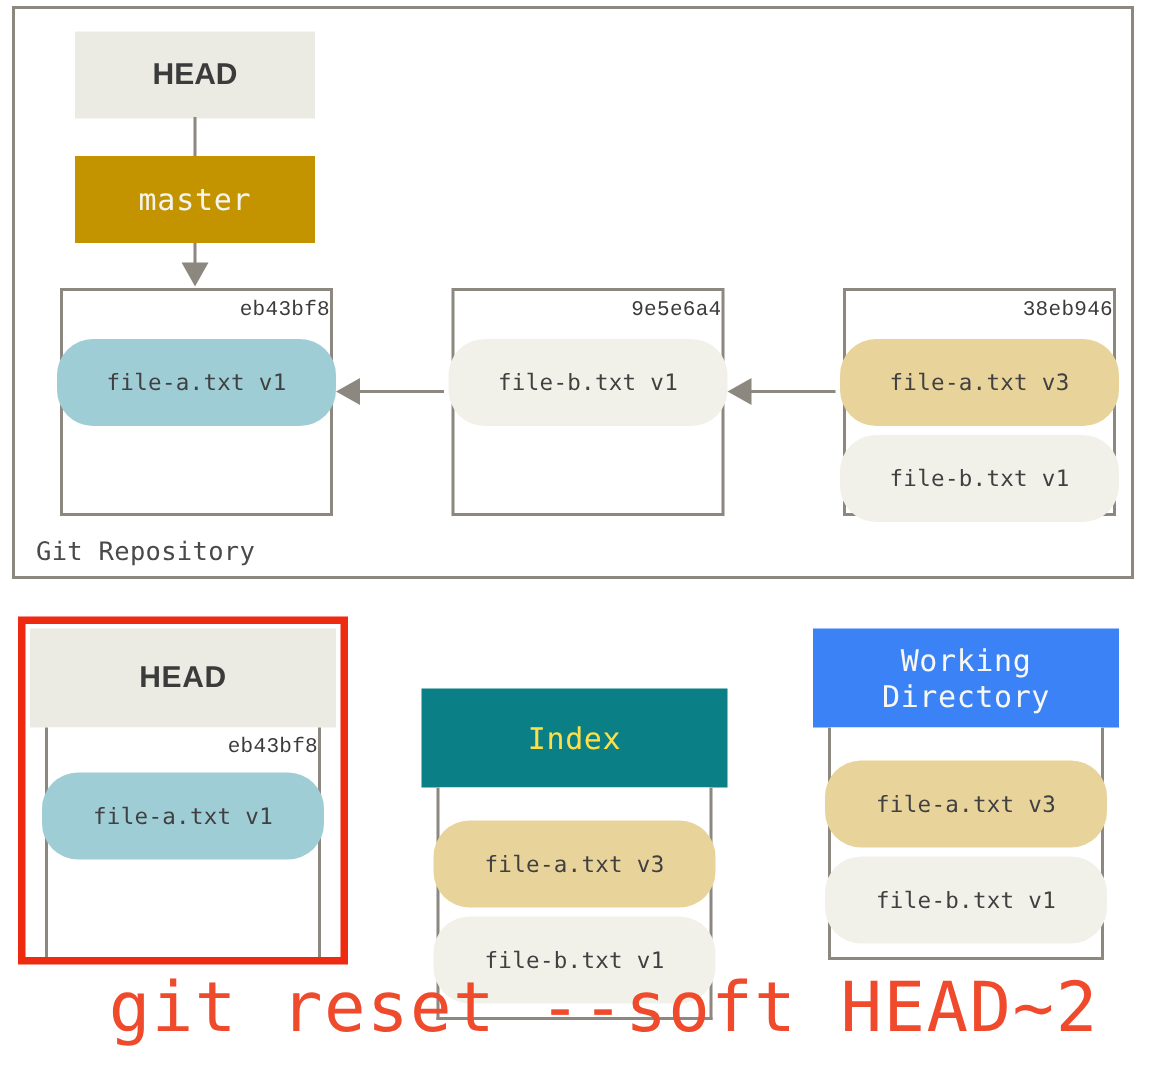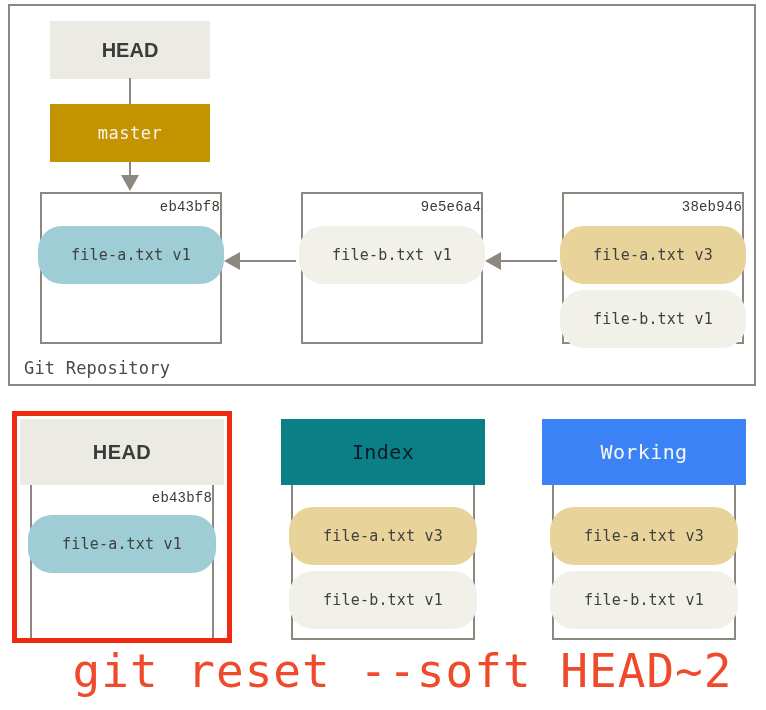--- a/index.html
+++ b/index.html
@@ -54,21 +54,21 @@
     font-weight: bold;
     font-size: 20px;
     color: #3b3b3b;
   }
   #master-ref {
     left: 40px;
     top: 98px;
     width: 160px;
     height: 58px;
     background: #c39400;
-    font-size: 17px;
+    font-size: 20px;
     color: #f4f4ef;
     letter-spacing: 0.5px;
   }
 
   
   #conn-head-master {
     position: absolute;
     left: 119px;
     top: 72px;
     width: 2px;
@@ -184,21 +184,22 @@
     letter-spacing: 0.4px;
   }
   .area-header-head {
     background: #ebebe3;
     color: #3b3b3b;
     font-family: "Liberation Sans", sans-serif;
     font-weight: bold;
   }
   .area-header-index {
     background: #0a8086;
-    color: #0f172a;
+    color: #fde047;
+    margin-top: 40px;
   }
   .area-header-wd {
     background: #3b82f6;
     color: #f7f7f4;
   }
 
   .area-body {
     position: relative;
     margin: 0 10px;
     height: 155px;
@@ -308,20 +309,21 @@
     <div class="blob-stack">
       <div class="blob blob-khaki">file-a.txt v3</div>
       <div class="blob blob-plain">file-b.txt v1</div>
     </div>
   </div>
 </div>
 
 <div id="area-wd" class="area-col">
   <div class="area-header area-header-wd">
     <span>Working</span>
+    <span>Directory</span>
   </div>
   <div class="area-body no-sha">
     <div class="blob-stack">
       <div class="blob blob-khaki">file-a.txt v3</div>
       <div class="blob blob-plain">file-b.txt v1</div>
     </div>
   </div>
 </div>
 
 <div id="head-highlight"></div>

